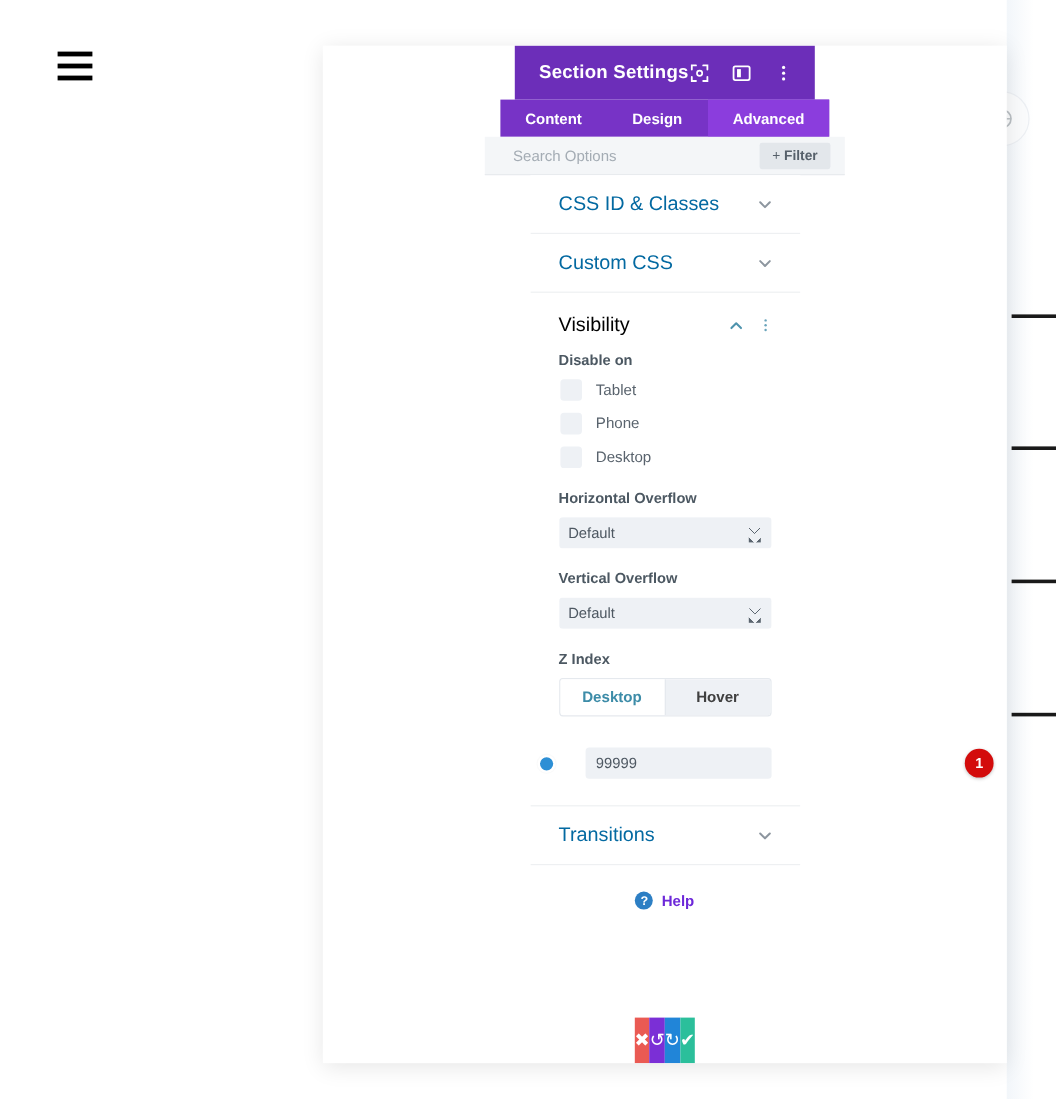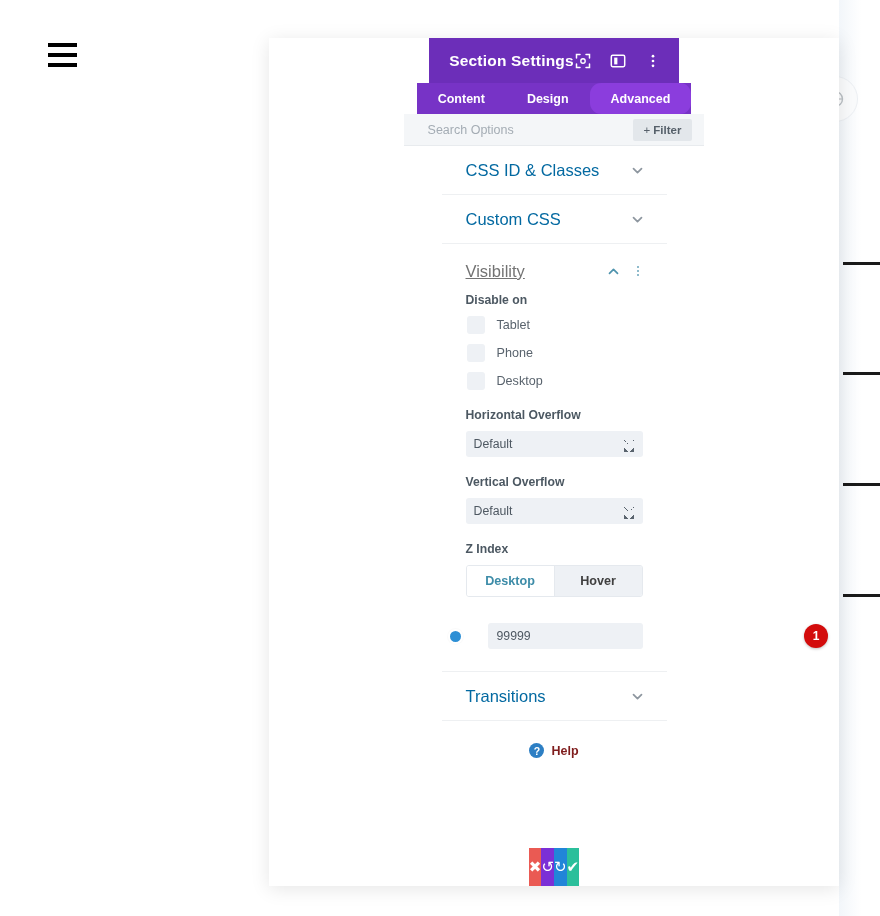--- a/index.html
+++ b/index.html
@@ -121,21 +121,21 @@
   .tab {
     color: #ffffff;
     font-size: 12.5px;
     font-weight: bold;
     padding: 0 21px;
     display: flex;
     align-items: center;
     cursor: pointer;
     white-space: nowrap;
   }
-  .tab.active { background: #8b3ddd; border-radius: 11px; }
+  .tab.active { background: #8b3ddd; }
 
   .searchbar {
     background: #f4f6f8;
     height: 32px;
     border-bottom: 1px solid #e8ebee;
     display: flex;
     align-items: center;
     padding-left: 24px;
     padding-right: 12px;
     flex: 0 0 auto;
@@ -179,21 +179,21 @@
     align-items: center;
     padding: 0 22px 0 24px;
     cursor: pointer;
   }
   .acc-title {
     flex: 1;
     font-size: 16.5px;
     color: #0369a1;
     font-weight: normal;
   }
-  .acc-row.open .acc-title { color: #737373; text-decoration: underline; }
+  .acc-row.open .acc-title { color: #000000; }
   .chev {
     width: 14px; height: 14px;
     display: flex; align-items: center; justify-content: center;
   }
   .dots3 {
     width: 14px; height: 14px;
     margin-left: 10px;
     display: flex; flex-direction: column;
     align-items: center; justify-content: center;
     gap: 2px;
@@ -356,21 +356,21 @@
     color: #ffffff;
     font-size: 10.5px;
     font-weight: bold;
     display: flex;
     align-items: center;
     justify-content: center;
   }
   .help-label {
     font-size: 12.5px;
     font-weight: bold;
-    color: #7f1d1d;
+    color: #6d28d9;
   }
 
   .modal-footer {
     display: flex;
     height: 38px;
     flex: 0 0 auto;
   }
   .fbtn {
     flex: 1;
     border: none;

